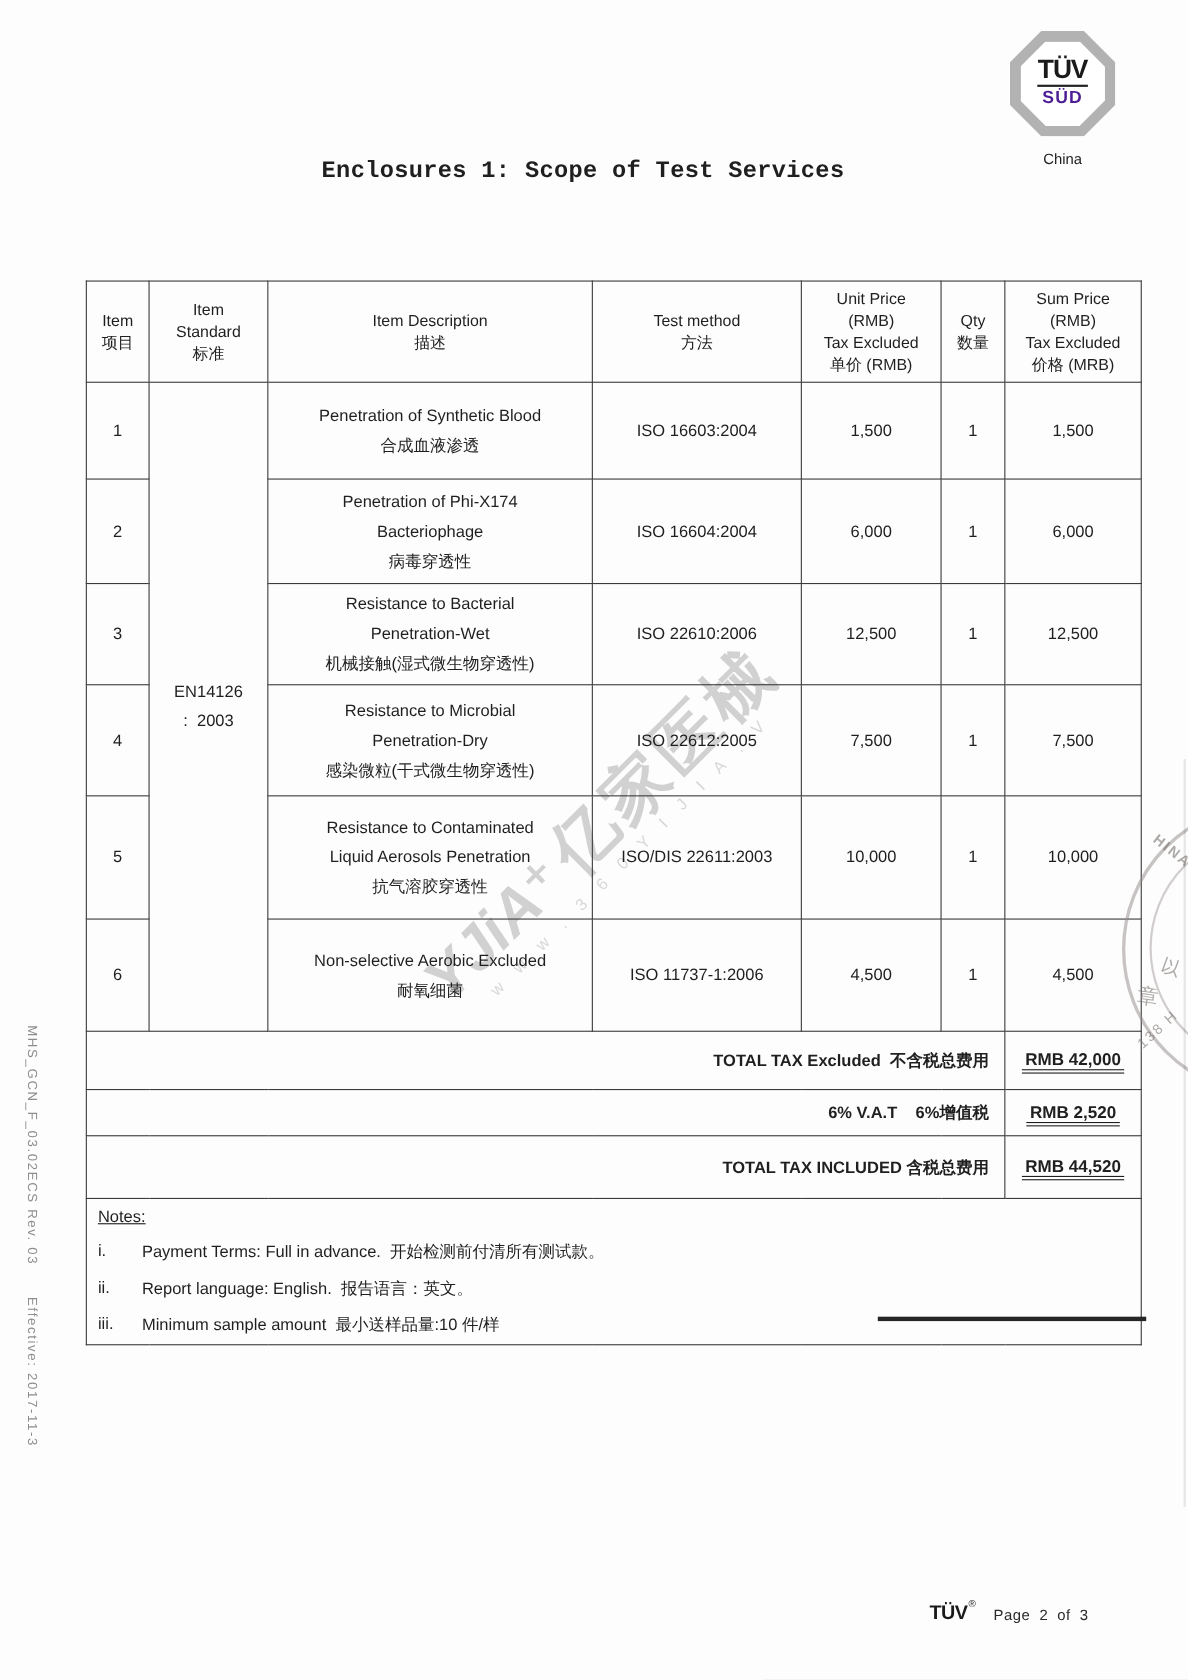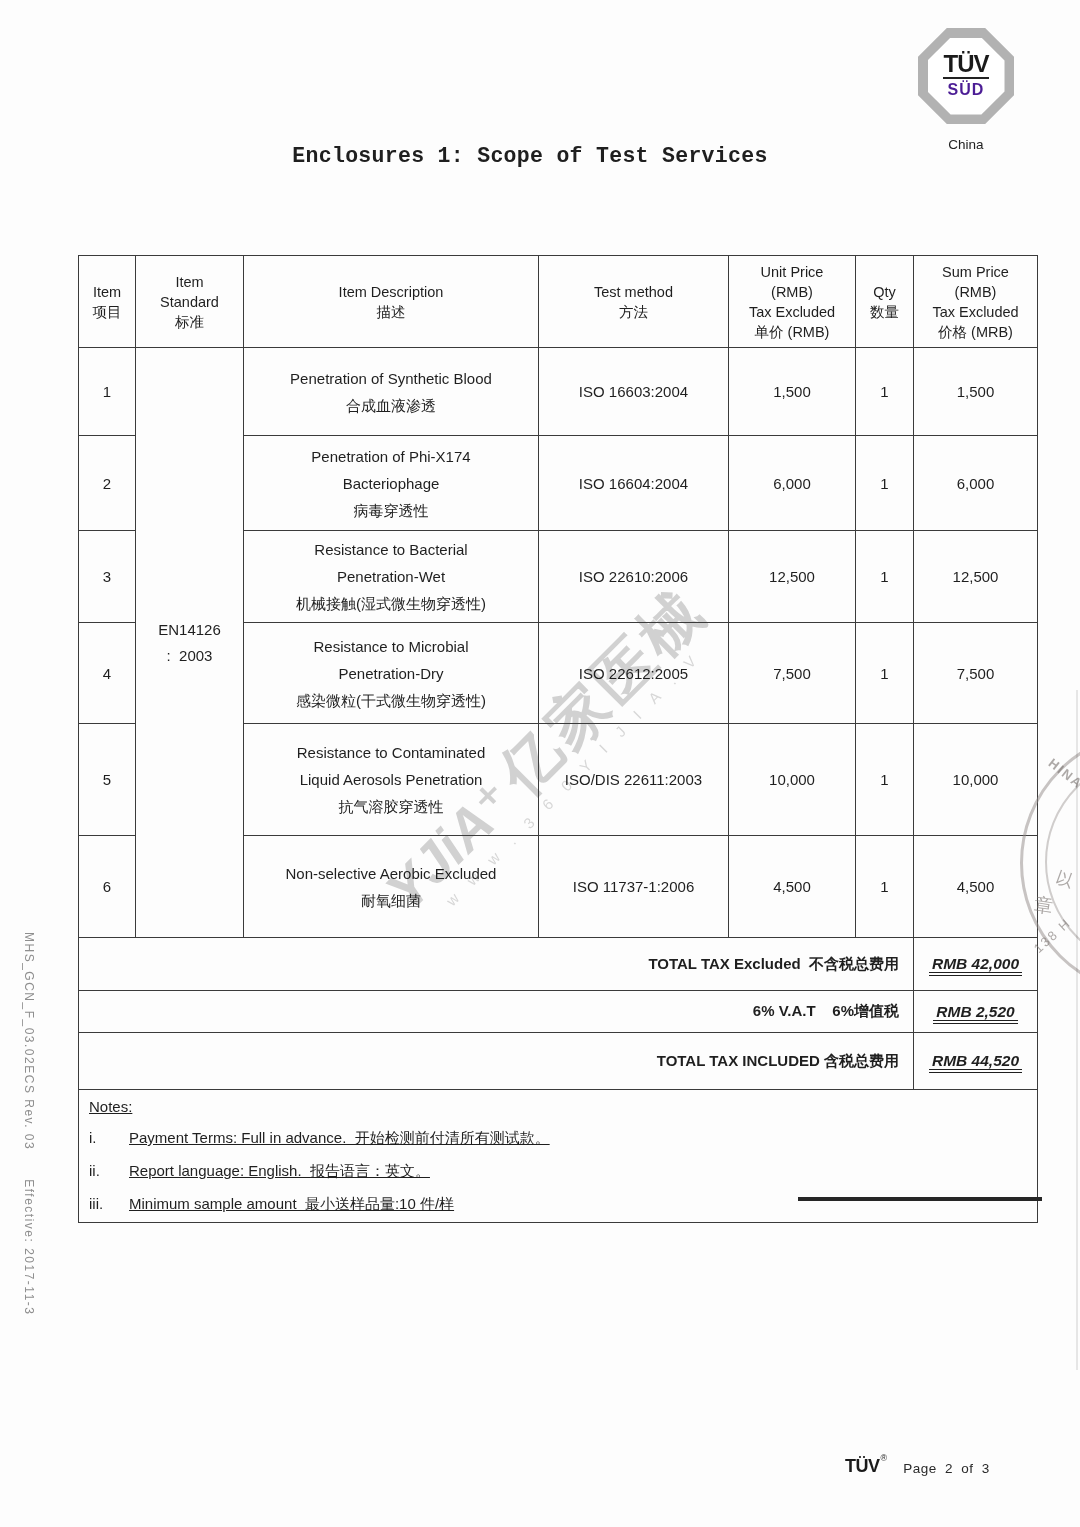--- a/index.html
+++ b/index.html
@@ -37,27 +37,27 @@
   table.svc{position:absolute;left:78px;top:255px;width:959px;border-collapse:collapse;table-layout:fixed;}
   table.svc td{border:1.5px solid #3b3b3b;text-align:center;vertical-align:middle;padding:2px 4px;font-size:15px;overflow:hidden;}
   tr.h-hdr{height:92px} tr.h1{height:88px} tr.h2{height:95px} tr.h3{height:92px}
   tr.h4{height:101px} tr.h5{height:112px} tr.h6{height:102px}
   tr.ht1{height:53px} tr.ht2{height:42px} tr.ht3{height:57px} tr.hn{height:122px}
   .hdr-cell div{font-size:14.5px;line-height:20px;}
   .std-cell{white-space:pre-wrap;line-height:26px;font-size:15px;}
   .desc-en{white-space:pre-wrap;line-height:27px;}
   .desc-cn{line-height:27px;}
   .total-label{text-align:right !important;font-weight:bold;padding-right:14px !important;white-space:pre;font-size:15.5px;}
-  .total-value-cell{text-align:center;font-style:italic;}
+  .total-value-cell{text-align:center;}
   .dbl{font-weight:bold;font-size:15.5px;border-bottom:4px double #1f1f1f;padding:0 3px 0;}
   .notes-cell{text-align:left !important;vertical-align:top !important;padding:8px 10px !important;}
   .notes-heading{font-size:15px;text-decoration:underline;}
   .note-item{display:flex;margin-top:14px;}
   .note-num{width:40px;flex:0 0 40px;font-size:15px;}
-  .note-text{flex:1;font-size:15px;white-space:pre-wrap;text-decoration:underline;}
+  .note-text{flex:1;font-size:15px;white-space:pre-wrap;}
   
   .sidebar-text{
     position:absolute;left:22px;top:932px;height:440px;
     writing-mode:vertical-rl;font-size:12px;letter-spacing:1.5px;
     color:#8e8e8e;white-space:pre;
   }
   
   .wm-big{
     position:absolute;left:325px;top:700px;width:440px;height:100px;
     transform:rotate(-45deg);display:flex;align-items:center;justify-content:center;gap:10px;

